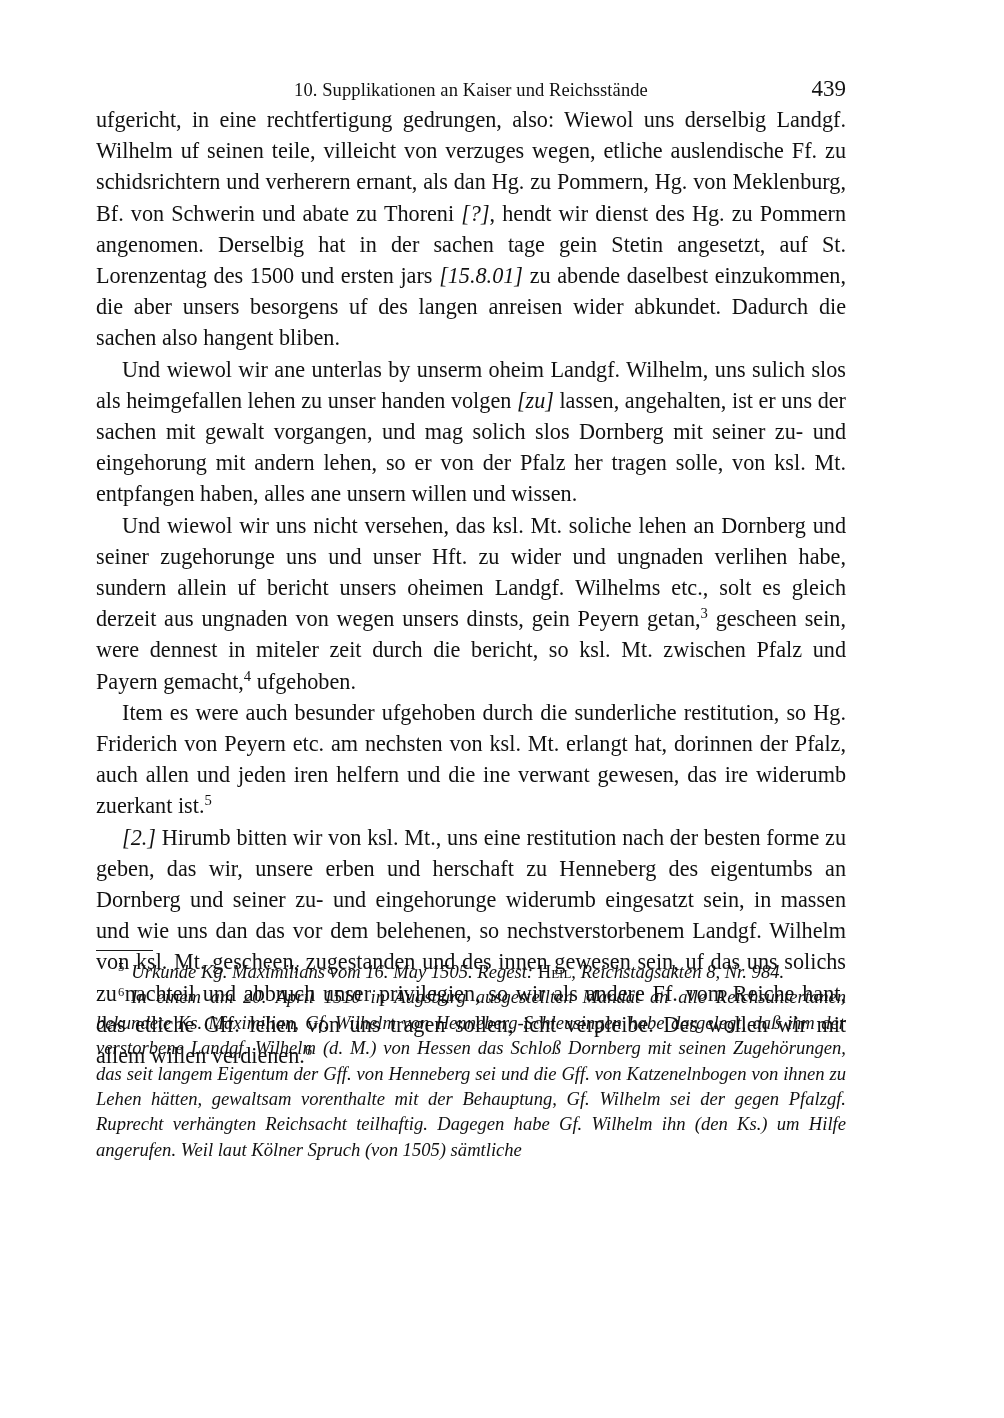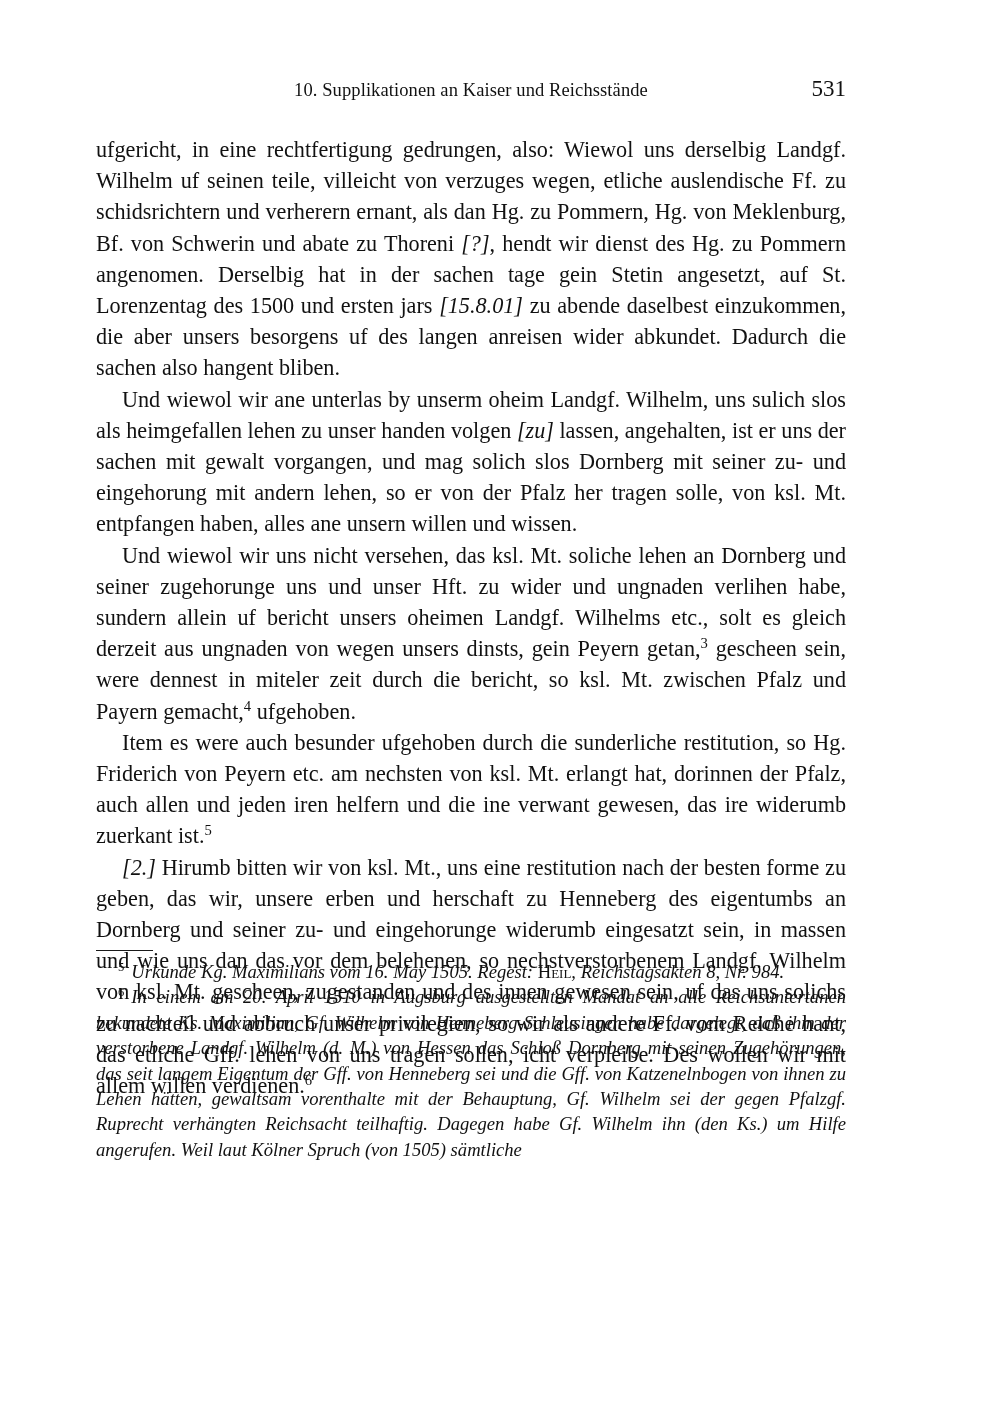--- a/index.html
+++ b/index.html
@@ -38,21 +38,21 @@
     position: absolute;
     right: 0;
     top: -4px;
     font-size: 23px;
   }
 
   
   .body-block {
     position: absolute;
     left: 96px;
-    top: 134px;
+    top: 104px;
     width: 750px;
   }
   .para {
     margin: 0;
     font-size: 22.2px;
     line-height: 31.2px;
     text-align: justify;
     text-justify: inter-word;
     hyphens: manual;
   }
@@ -108,21 +108,21 @@
     font-style: normal;
   }
 </style>
 </head>
 <body>
 
 <div class="page">
 
   <div class="running-head">
     <div class="running-head-title">10. Supplikationen an Kaiser und Reichsstände</div>
-    <div class="running-head-pageno">531</div>
+    <div class="running-head-pageno">439</div>
   </div>
 
   <div class="body-block" id="body-block">
       <p class="para noindent">ufgericht, in eine rechtfertigung gedrungen, also: Wiewol uns derselbig Landgf. Wilhelm uf seinen teile, villeicht von verzuges wegen, etliche auslendische Ff. zu schidsrichtern und verherern ernant, als dan Hg. zu Pommern, Hg. von Meklenburg, Bf. von Schwerin und abate zu Thoreni <span class="ital">[?]</span>, hendt wir dienst des Hg. zu Pommern angenomen. Derselbig hat in der sachen tage gein Stetin angesetzt, auf St. Lorenzentag des 1500 und ersten jars <span class="ital">[15.8.01]</span> zu abende daselbest einzukommen, die aber unsers besorgens uf des langen anreisen wider abkundet. Dadurch die sachen also hangent bliben.</p>
       <p class="para">Und wiewol wir ane unterlas by unserm oheim Landgf. Wilhelm, uns sulich slos als heimgefallen lehen zu unser handen volgen <span class="ital">[zu]</span> lassen, angehalten, ist er uns der sachen mit gewalt vorgangen, und mag solich slos Dornberg mit seiner zu- und eingehorung mit andern lehen, so er von der Pfalz her tragen solle, von ksl. Mt. entpfangen haben, alles ane unsern willen und wissen.</p>
       <p class="para">Und wiewol wir uns nicht versehen, das ksl. Mt. soliche lehen an Dornberg und seiner zugehorunge uns und unser Hft. zu wider und ungnaden verlihen habe, sundern allein uf bericht unsers oheimen Landgf. Wilhelms etc., solt es gleich derzeit aus ungnaden von wegen unsers dinsts, gein Peyern getan,<sup class="fnref">3</sup> gescheen sein, were dennest in miteler zeit durch die bericht, so ksl. Mt. zwischen Pfalz und Payern gemacht,<sup class="fnref">4</sup> ufgehoben.</p>
       <p class="para">Item es were auch besunder ufgehoben durch die sunderliche restitution, so Hg. Friderich von Peyern etc. am nechsten von ksl. Mt. erlangt hat, dorinnen der Pfalz, auch allen und jeden iren helfern und die ine verwant gewesen, das ire widerumb zuerkant ist.<sup class="fnref">5</sup></p>
       <p class="para"><span class="ital">[2.]</span> Hirumb bitten wir von ksl. Mt., uns eine restitution nach der besten forme zu geben, das wir, unsere erben und herschaft zu Henneberg des eigentumbs an Dornberg und seiner zu- und eingehorunge widerumb eingesatzt sein, in massen und wie uns dan das vor dem belehenen, so nechstverstorbenem Landgf. Wilhelm von ksl. Mt. gescheen, zugestanden und des innen gewesen sein, uf das uns solichs zu nachteil und abbruch unser privilegien, so wir als andere Ff. vom Reiche hant, das etliche Gff. lehen von uns tragen sollen, icht verpleibe. Des wollen wir mit allem willen verdienen.<sup class="fnref">6</sup></p>
     </div>
 

